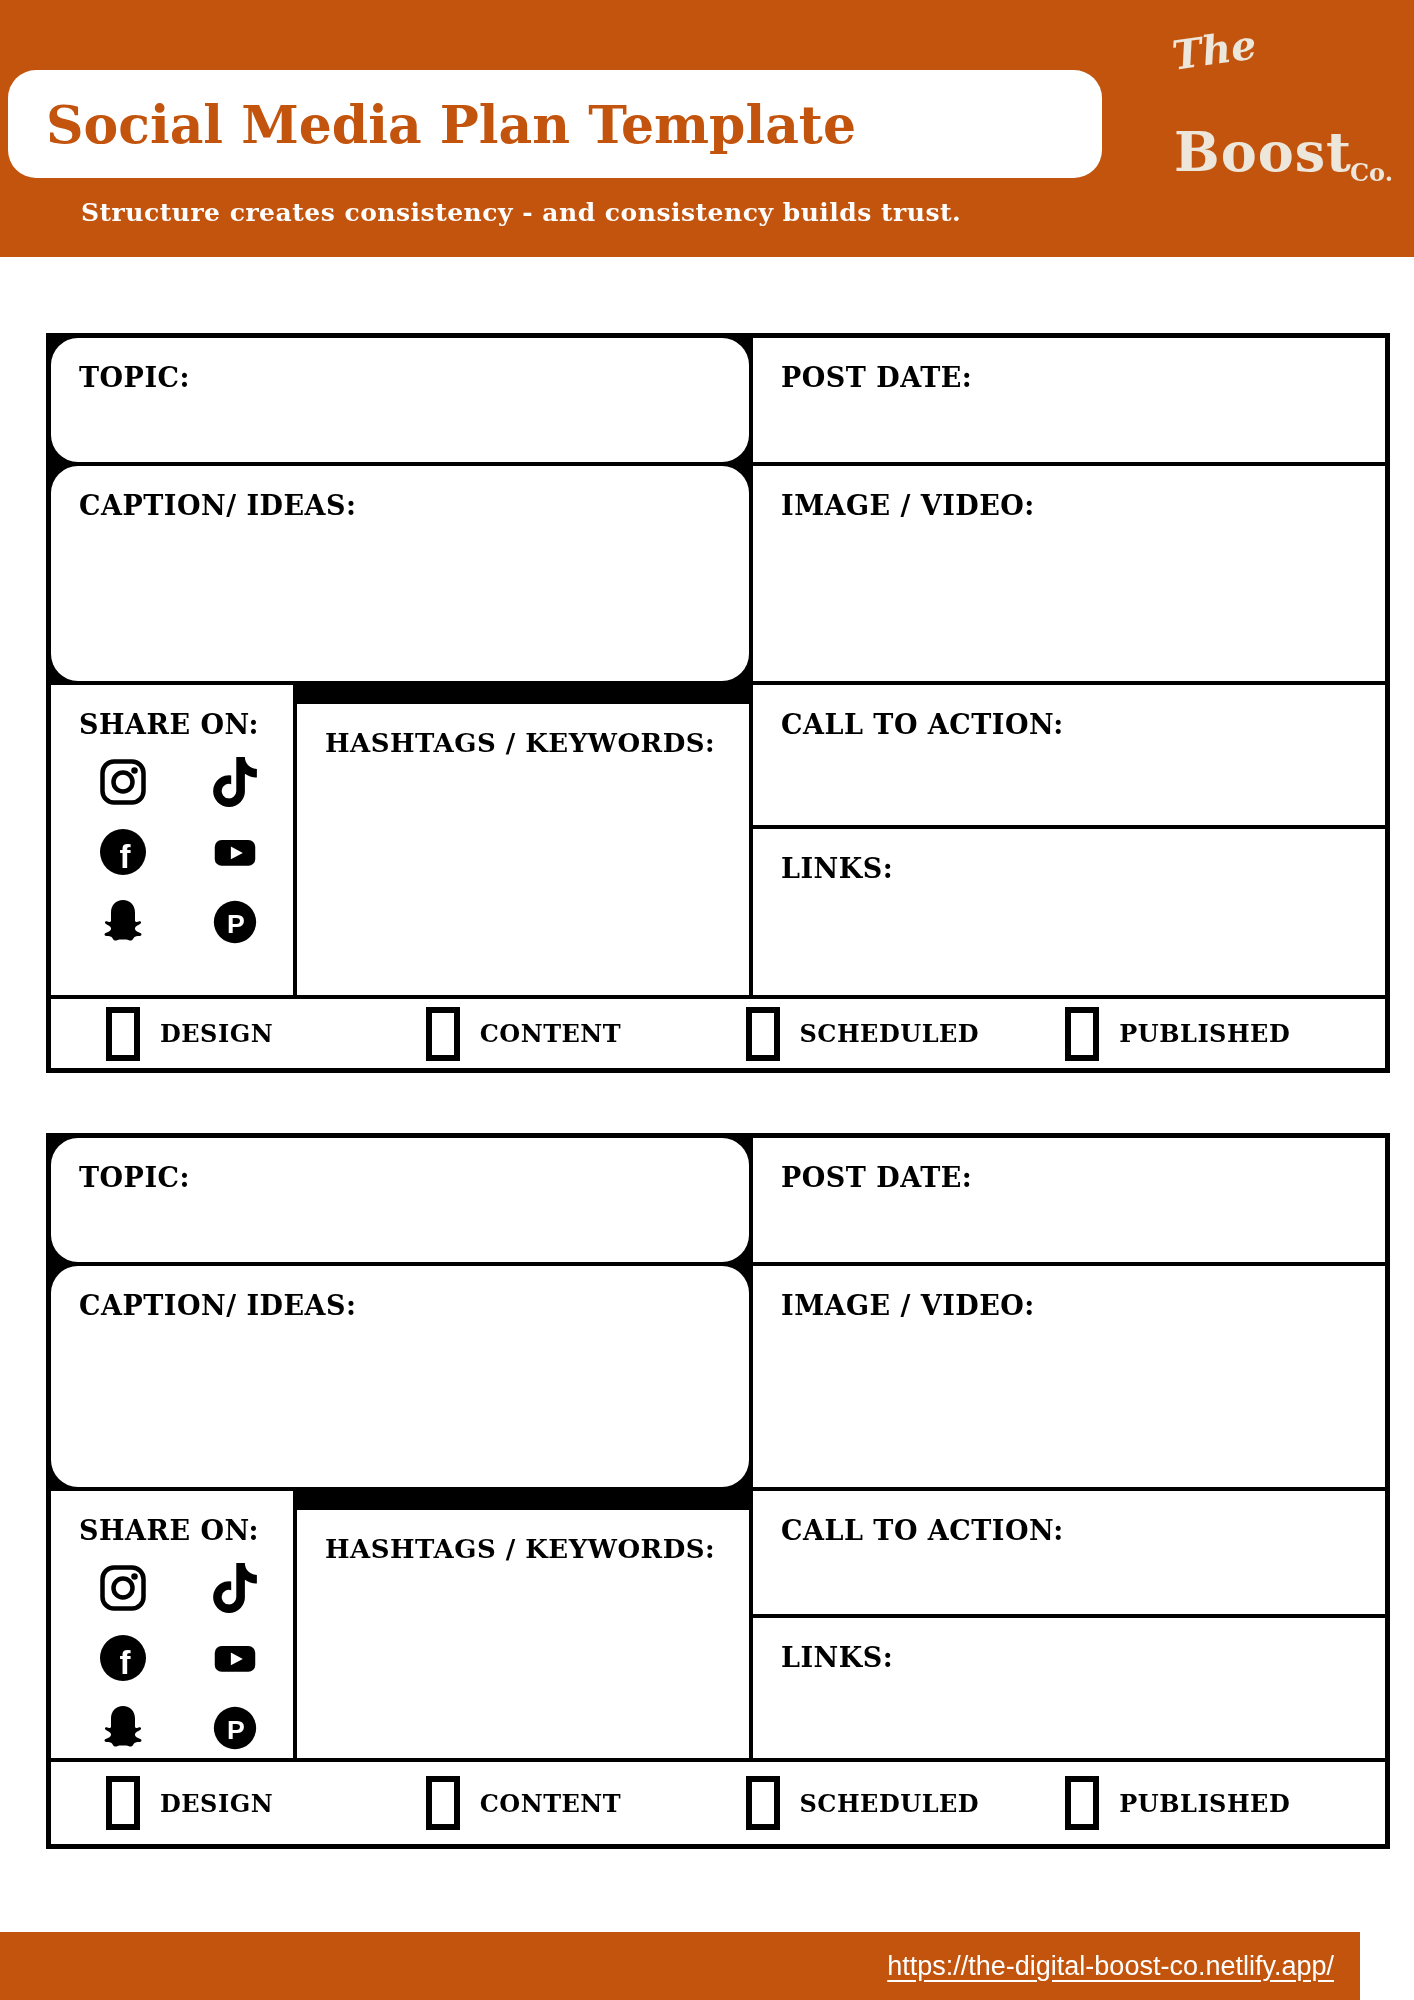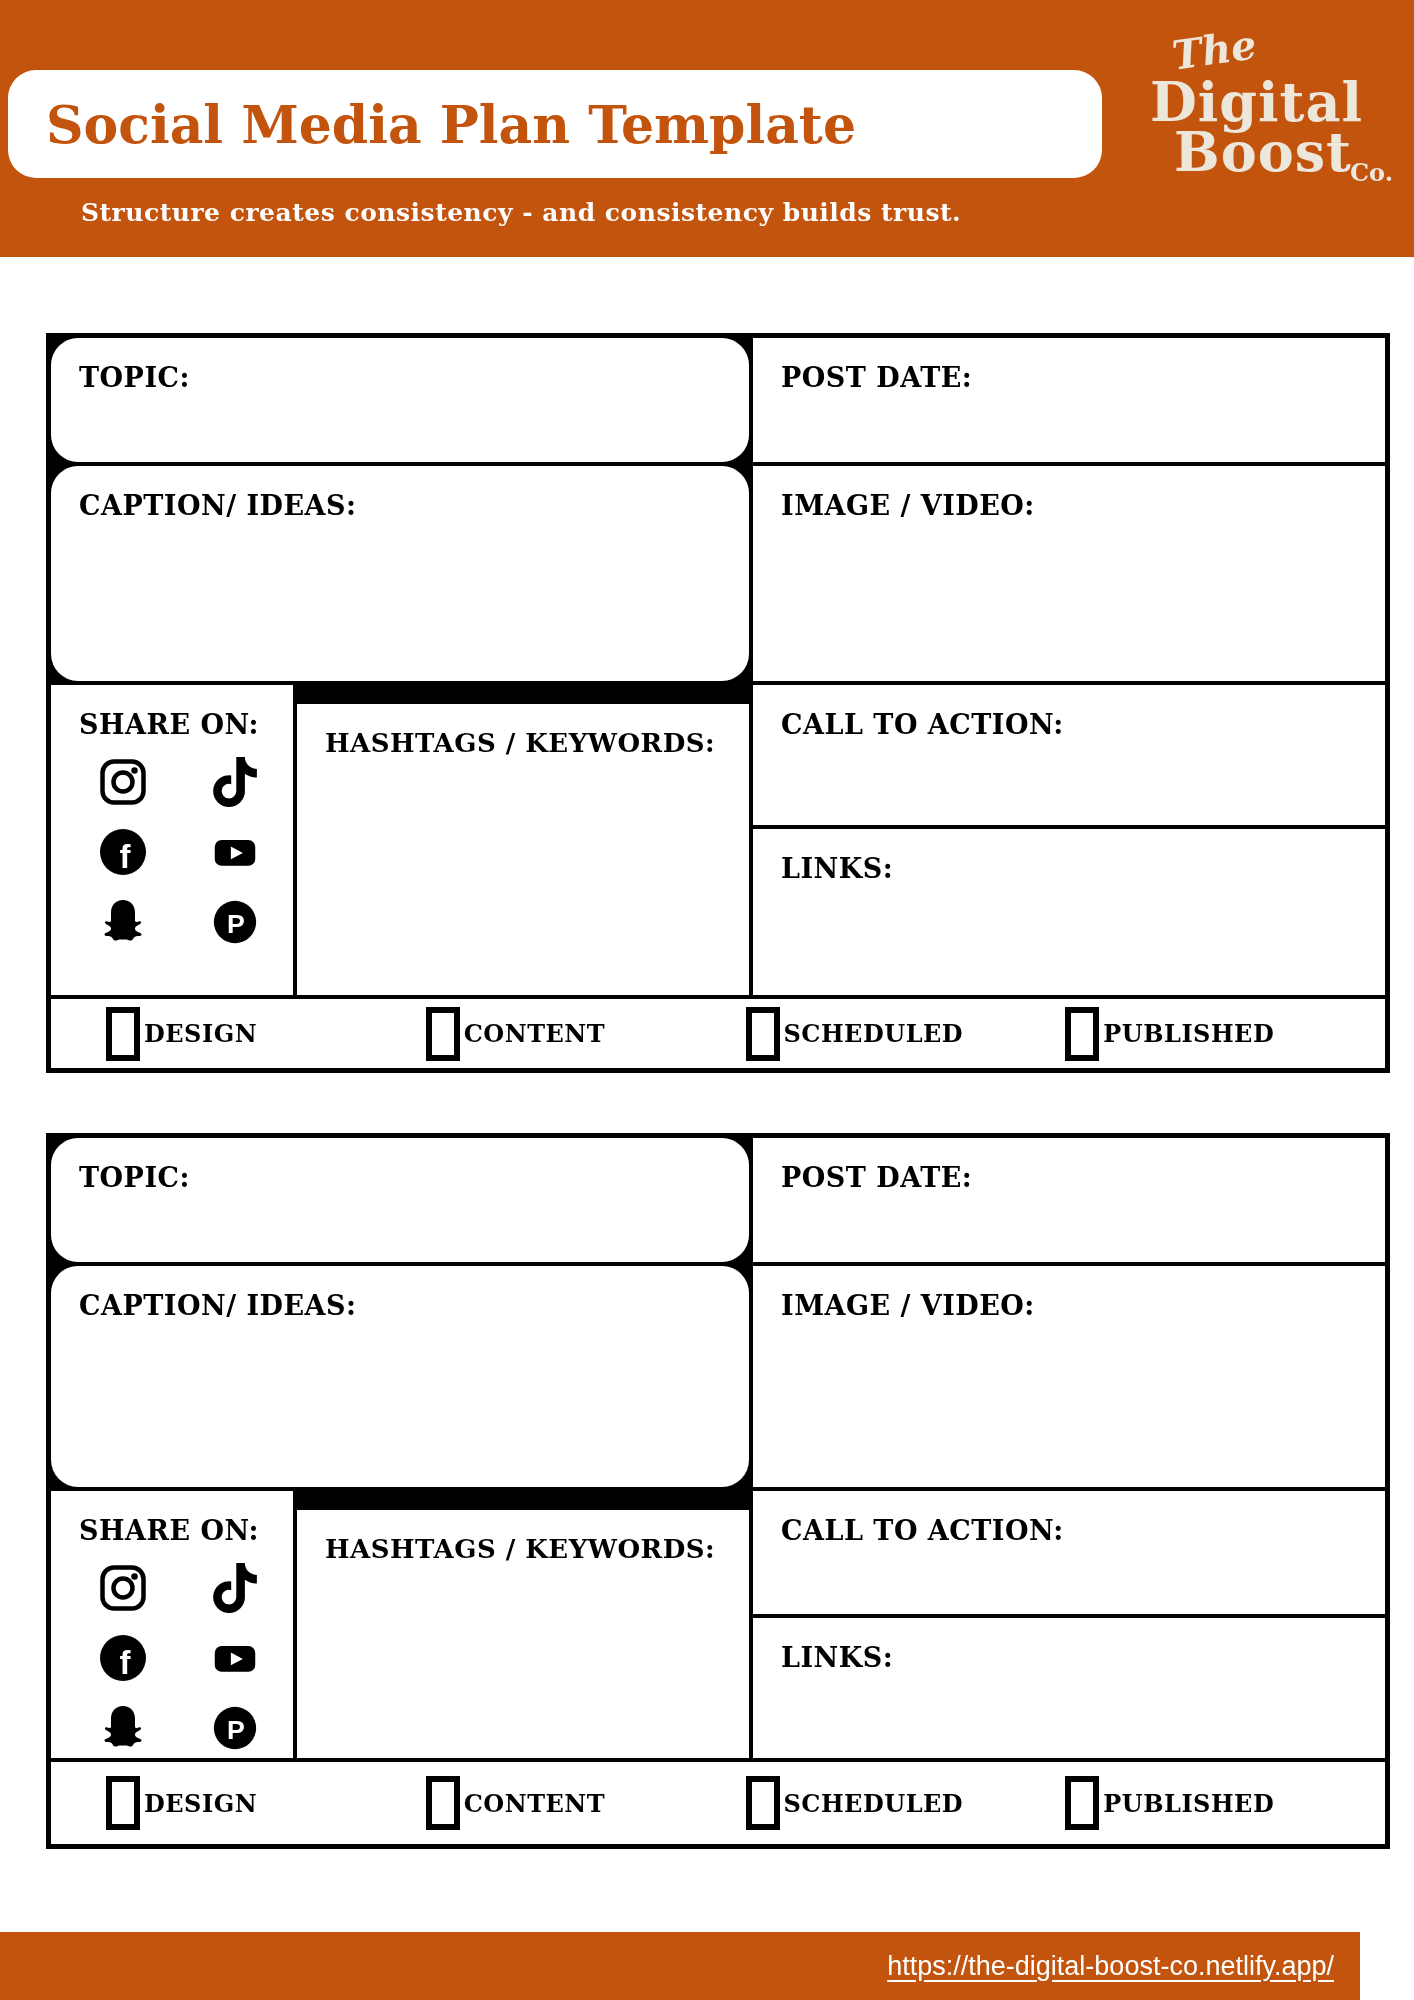--- a/index.html
+++ b/index.html
@@ -100,21 +100,21 @@
   }
   .social-icon svg{display:block;}
 
   
   .check-row{
     grid-column:1 / 4;background:#ffffff;
     display:grid;grid-template-columns:repeat(4,1fr);
     align-items:center;
     padding-left:55px;
   }
-  .check-item{display:flex;align-items:center;gap:4px;}
+  .check-item{display:flex;align-items:center;gap:20px;}
   .checkbox{
     width:34px;height:54px;background:#ffffff;
     border:6px solid var(--ink);
     flex:0 0 auto;
   }
   .check-label{
     font-size:24px;font-weight:bold;color:var(--ink);letter-spacing:0.5px;
   }
 
   
@@ -132,21 +132,20 @@
 </style>
 </head>
 <body>
 
 <div class="header-band">
   <div class="title-box">
     <div class="page-title">Social Media Plan Template</div>
   </div>
   <div class="logo">
     <div class="logo-the">The</div>
-    <div class="logo-digital">Digital</div>
     <div class="logo-boost">Boost</div>
     <div class="logo-co">Co.</div>
   </div>
   <div class="tagline">Structure creates consistency - and consistency builds trust.</div>
 </div>
 
 <div class="card card-1">
   <div class="cell cell-topic">
     <span class="cell-label">TOPIC:</span>
   </div>

